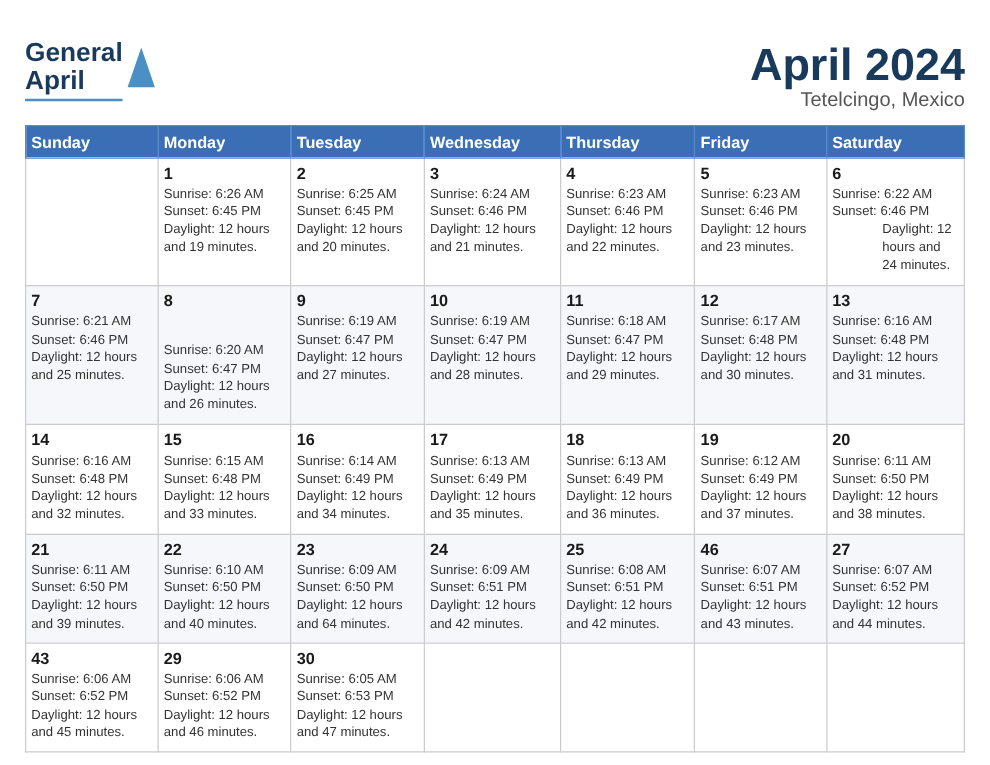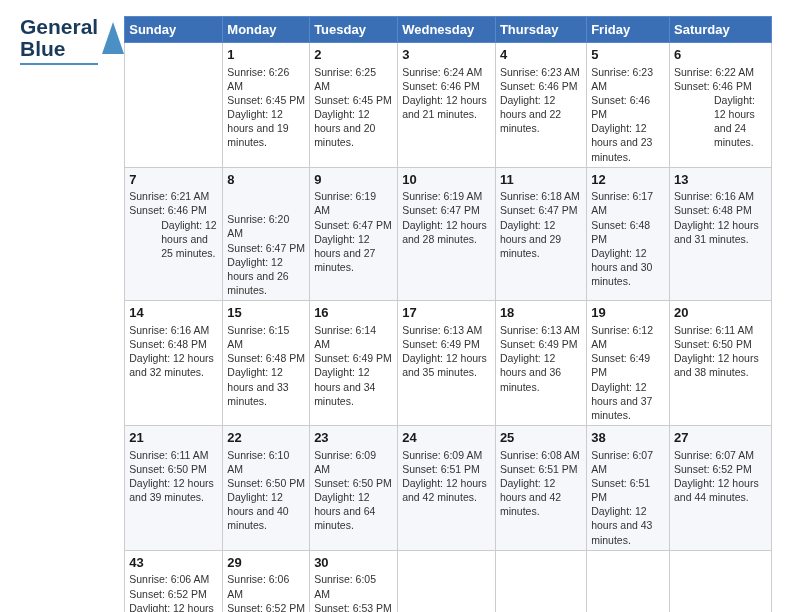--- a/index.html
+++ b/index.html
@@ -6,23 +6,23 @@
     body {
       font-family: Arial, sans-serif;
       background: #fff;
       width: 792px;
       height: 612px;
       overflow: hidden;
     }
     .page {
       width: 792px;
       height: 612px;
-      padding: 16px 20px 10px 20px;
+      padding: 32px 20px 10px 20px;
       display: flex;
-      flex-direction: row;
+      flex-direction: column;
     }
     .header {
       display: flex;
       justify-content: space-between;
       align-items: flex-start;
       margin-bottom: 10px;
     }
     .logo {
       display: flex;
       flex-direction: column;
@@ -85,27 +85,31 @@
   </style>
 </head>
 <body>
 
 <div class="page">
   <div class="header">
     <div class="logo">
       <div style="display:flex; align-items:center; gap:4px;">
         <div style="display:flex; flex-direction:column; align-items:flex-start; line-height:1.05;">
           <span style="font-size:21px; font-weight:bold; color:#1a3a5c;">General</span>
-          <span style="font-size:21px; font-weight:bold; color:#1a3a5c;">Blue</span>
+          <span style="font-size:21px; font-weight:bold; color:#1a3a5c;">April</span>
         </div>
         <svg width="22" height="32" viewBox="0 0 22 32">
           <polygon points="11,0 22,32 0,32" fill="#4a90c4"></polygon>
         </svg>
       </div>
       <div style="width:78px; height:2px; background:#4a90c4; margin-top:3px;"></div>
+    </div>
+    <div class="title-block">
+      <h1>April 2024</h1>
+      <h2>Tetelcingo, Mexico</h2>
     </div>
   </div>
 
   <table class="calendar">
     <thead>
       <tr>
         <th>Sunday</th>
         <th>Monday</th>
         <th>Tuesday</th>
         <th>Wednesday</th>
@@ -152,21 +156,21 @@
             <span style="display: block;">Sunrise: 6:22 AM</span>
             <span style="display: block;">Sunset: 6:46 PM</span>
             <span style="display: block; margin-left: 40px;">Daylight: 12 hours and 24 minutes.</span>
           </td>
         </tr>
         <tr>
           <td>
             <span class="day-num">7</span>
             <span style="display: block;">Sunrise: 6:21 AM</span>
             <span style="display: block;">Sunset: 6:46 PM</span>
-            <span style="display: block; margin-left: 32px;">Daylight: 12 hours and 25 minutes.</span>
+            <span style="display: block;">Daylight: 12 hours and 25 minutes.</span>
           </td>
           <td>
             <span class="day-num">8</span>
             <span style="display: block; margin-top: 24px;">Sunrise: 6:20 AM</span>
             <span style="display: block;">Sunset: 6:47 PM</span>
             <span style="display: block;">Daylight: 12 hours and 26 minutes.</span>
           </td>
           <td>
             <span class="day-num">9</span>
             <span style="display: block;">Sunrise: 6:19 AM</span>
@@ -267,21 +271,21 @@
             <span style="display: block;">Sunset: 6:51 PM</span>
             <span style="display: block;">Daylight: 12 hours and 42 minutes.</span>
           </td>
           <td>
             <span class="day-num">25</span>
             <span style="display: block;">Sunrise: 6:08 AM</span>
             <span style="display: block;">Sunset: 6:51 PM</span>
             <span style="display: block;">Daylight: 12 hours and 42 minutes.</span>
           </td>
           <td>
-            <span class="day-num">38</span>
+            <span class="day-num">46</span>
             <span style="display: block;">Sunrise: 6:07 AM</span>
             <span style="display: block;">Sunset: 6:51 PM</span>
             <span style="display: block;">Daylight: 12 hours and 43 minutes.</span>
           </td>
           <td>
             <span class="day-num">27</span>
             <span style="display: block;">Sunrise: 6:07 AM</span>
             <span style="display: block;">Sunset: 6:52 PM</span>
             <span style="display: block;">Daylight: 12 hours and 44 minutes.</span>
           </td>

